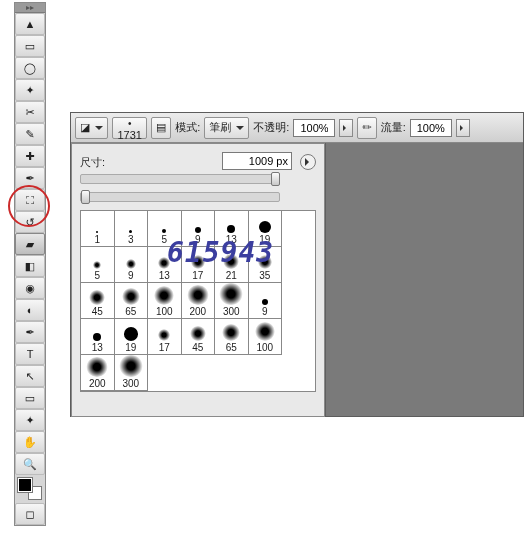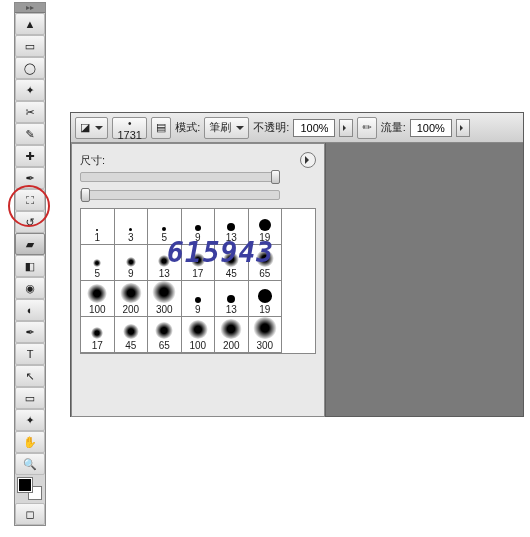--- a/index.html
+++ b/index.html
@@ -106,20 +106,21 @@
     <input class="field" value="100%" style="">
     <div class="arrow"></div>
   </div>
 
   <div class="canvas"></div>
 
   <div class="pop">
     <div class="prow">
       <span class="plabel">尺寸:</span>
       <div style="flex:1"></div>
+      <input class="pval" value="1009 px" style="">
       <div class="play"></div>
     </div>
     <div class="track">
         <div class="thumb" style="left:190px"></div>
       </div>
     <div class="track">
         <div class="thumb" style="left:0"></div>
       </div>
     <div class="grid" id="preset-grid">
         <div class="cell">
@@ -157,20 +158,28 @@
         <div class="cell">
           <div class="dot soft" style="width: 12px; height: 12px; margin-top: 10px;"></div>
           <div class="num">13</div>
         </div>
         <div class="cell">
           <div class="dot soft" style="width: 14px; height: 14px; margin-top: 8.33333px;"></div>
           <div class="num">17</div>
         </div>
         <div class="cell">
           <div class="dot soft" style="width: 16px; height: 16px; margin-top: 6.66667px;"></div>
+          <div class="num">21</div>
+        </div>
+        <div class="cell">
+          <div class="dot soft" style="width: 14px; height: 14px; margin-top: 8.33333px;"></div>
+          <div class="num">35</div>
+        </div>
+        <div class="cell">
+          <div class="dot soft" style="width: 16px; height: 16px; margin-top: 6.66667px;"></div>
           <div class="num">45</div>
         </div>
         <div class="cell">
           <div class="dot soft" style="width: 18px; height: 18px; margin-top: 5px;"></div>
           <div class="num">65</div>
         </div>
         <div class="cell">
           <div class="dot soft" style="width: 20px; height: 20px; margin-top: 3.33333px;"></div>
           <div class="num">100</div>
         </div>

